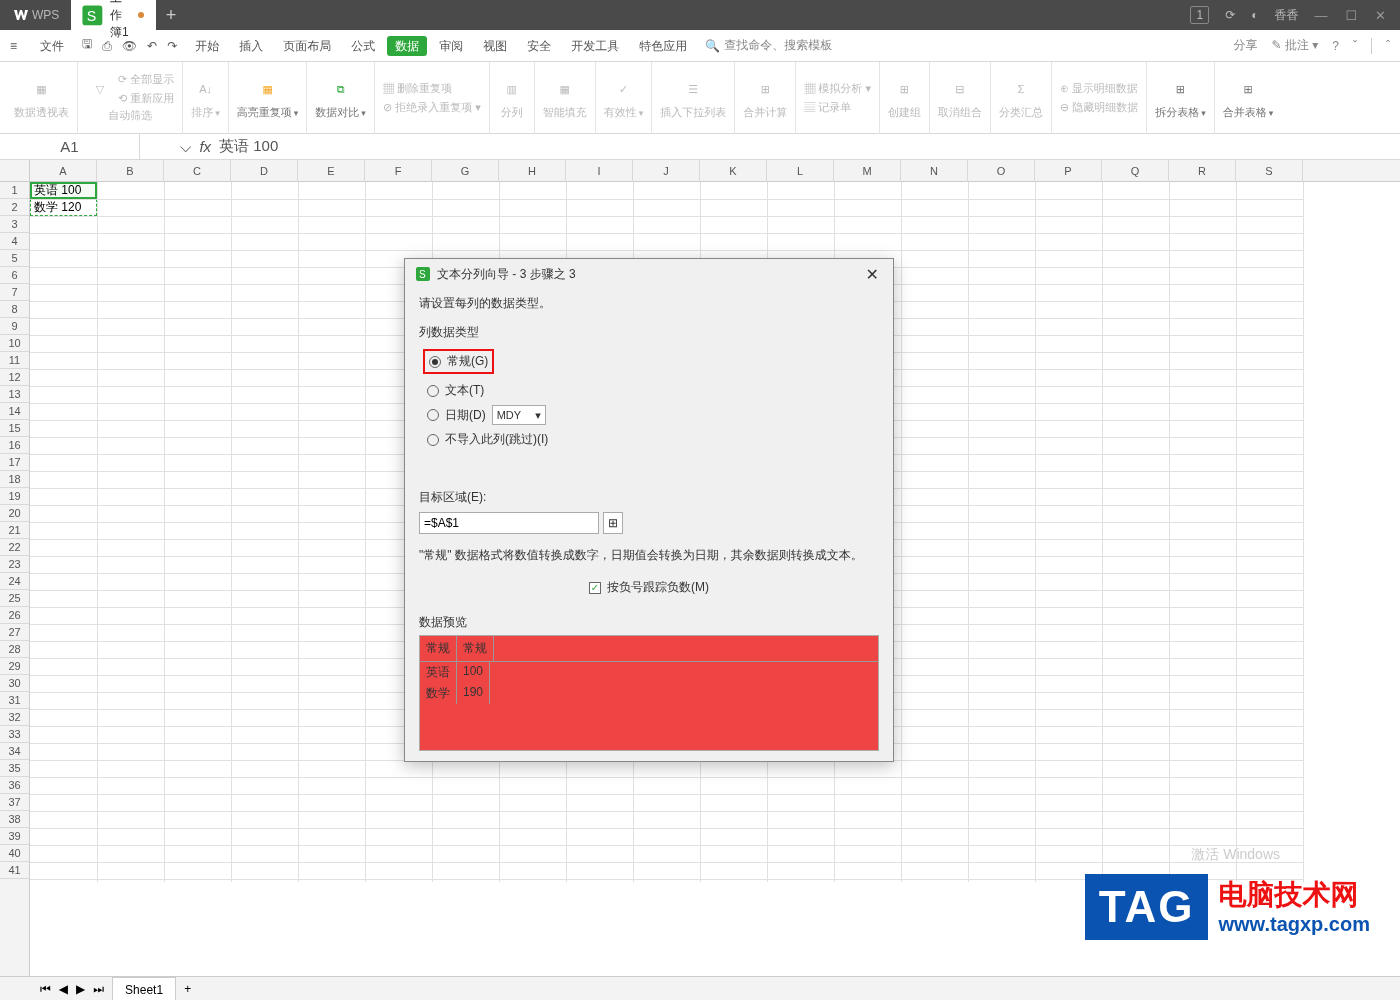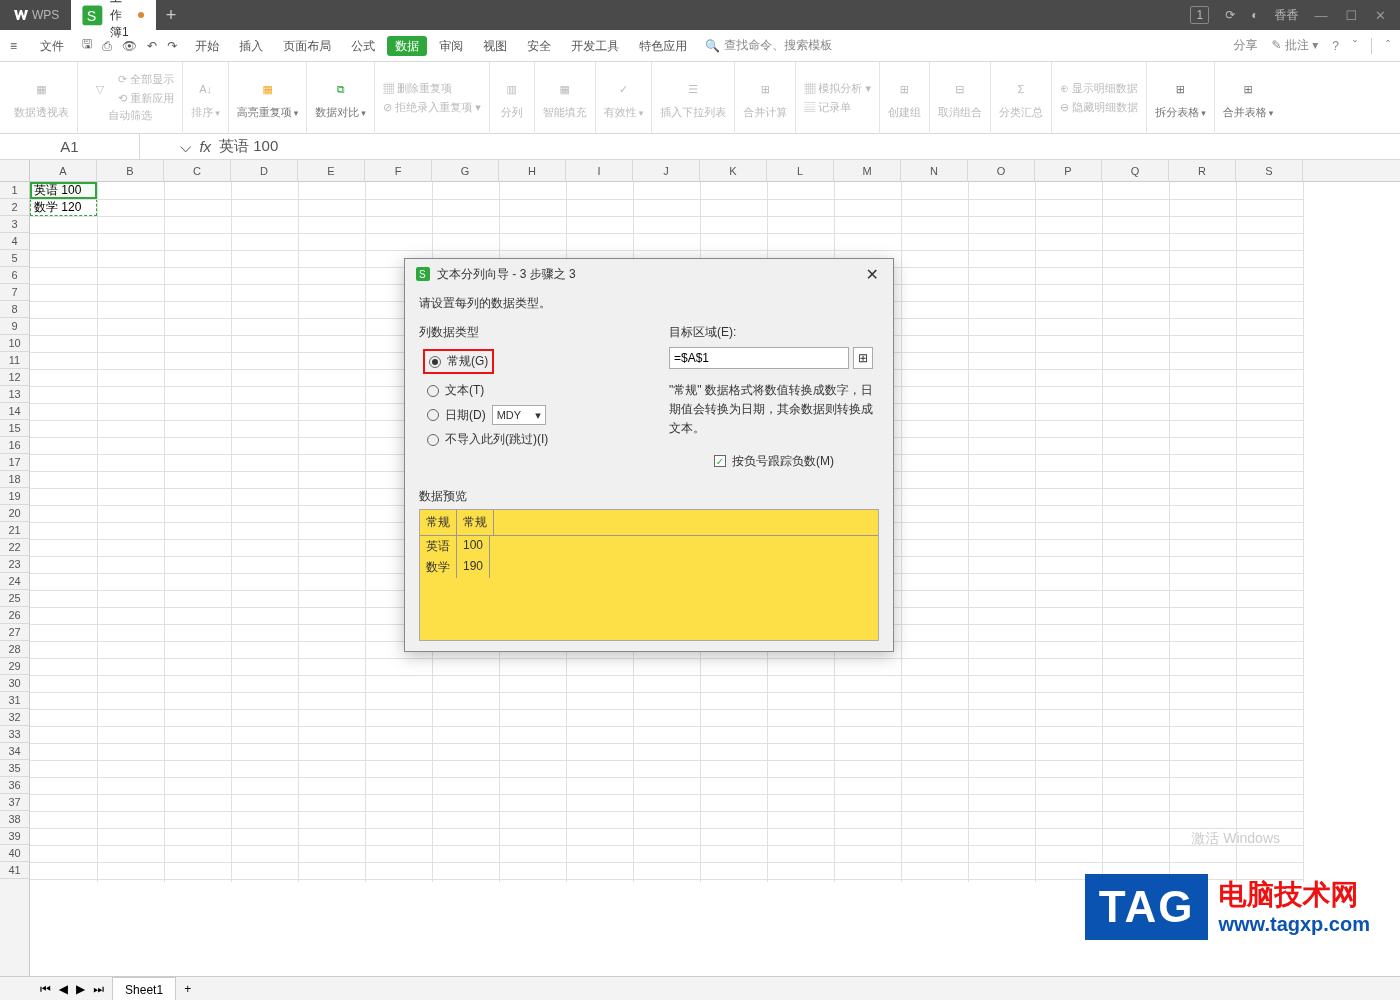--- a/index.html
+++ b/index.html
@@ -42,51 +42,51 @@
 .cell-line-v { position:absolute; top:0; bottom:0; border-right:1px solid #e0e0e0;}
 .cell { position:absolute; font-size:12px; padding:0 4px; height:17px; line-height:17px; color:#000;}
 .sel-a1 { position:absolute; left:0; top:0; width:67px; height:17px; border:2px solid #2ea83c; background:rgba(46,168,60,0.05);}
 .sel-a2 { position:absolute; left:0; top:17px; width:67px; height:17px; border:1px dashed #2ea83c;}
 .tabbar { height:24px; background:#f3f3f3; border-top:1px solid #ccc; display:flex; align-items:center; font-size:12px; padding:0 40px; gap:8px;}
 .sheet-tab { background:#fff; border:1px solid #ccc; border-bottom:none; padding:2px 12px; height:24px; line-height:20px;}
 .dialog { position:absolute; left:404px; top:258px; width:490px; background:#f0f0f0; border:1px solid #888; box-shadow:0 4px 16px rgba(0,0,0,0.25);}
 .dlg-title { height:30px; display:flex; align-items:center; padding:0 10px; font-size:12px; color:#333;}
 .dlg-title .close { margin-left:auto; font-size:16px; color:#333; padding:0 4px;}
 .dlg-body { padding:6px 14px 10px 14px; font-size:12px; color:#333;}
-.dlg-cols { display:flex; gap:40px; margin-top:4px;}
+.dlg-cols { display:flex; gap:27px; margin-top:4px;flex-direction:column;}
 .dlg-left, .dlg-right { flex:1;}
 .dlg-label { font-size:12px; color:#333; margin:8px 0 6px 0;}
 .radio-row { display:flex; align-items:center; gap:6px; margin:6px 8px; font-size:12px;}
 .radio { width:12px; height:12px; border:1px solid #666; border-radius:50%; display:inline-flex; align-items:center; justify-content:center;}
 .radio.checked::after { content:""; width:6px; height:6px; background:#333; border-radius:50%;}
 .hl-red { border:2px solid #e11; padding:2px 4px; margin:2px 4px; display:inline-flex; align-items:center;}
 .input-txt { width:180px; height:22px; border:1px solid #aaa; background:#fff; padding:0 4px; font-size:12px;}
 .target-row { display:flex; align-items:center; gap:4px;}
 .range-btn { width:20px; height:22px; border:1px solid #aaa; background:#fff; display:flex; align-items:center; justify-content:center;}
 .note { font-size:12px; color:#333; margin-top:12px; line-height:1.6;}
 .chk-row { display:flex; align-items:center; gap:6px; margin-top:14px; justify-content:center;}
 .chk { width:12px; height:12px; border:1px solid #666; background:#fff; color:#2ea83c; font-size:10px; display:flex; align-items:center; justify-content:center;}
 .preview-label { margin:18px 0 4px 0;}
-.preview-box { border:1px solid #aaa; background:#fde047; height:132px; padding:0; font-size:12px;}
+.preview-box { border:1px solid #aaa; background:#ef4444; height:116px; padding:0; font-size:12px;}
 .preview-hdr { display:flex; border-bottom:1px solid #999;}
 .preview-hdr span { padding:4px 6px; border-right:1px solid #999;}
 .preview-row { display:flex;}
 .preview-row span { padding:2px 6px; border-right:1px solid #999; min-width:28px;}
 .dlg-buttons { display:flex; justify-content:flex-end; gap:8px; padding:10px 12px; font-size:12px;}
 .dlg-btn { min-width:74px; height:26px; border:1px solid #aaa; background:#fdfdfd; display:flex; align-items:center; justify-content:center; font-size:12px; color:#333;}
 .dlg-btn.primary { border:1px solid #5b9bd5;}
 .dlg-btn.disabled { color:#aaa;}
 .hl-box { border:2px solid #e11; padding:4px; margin-left:6px;}
 .sel { width:54px; height:20px; border:1px solid #aaa; background:#fff; font-size:11px; display:inline-flex; align-items:center; justify-content:space-between; padding:0 4px;}
 .tag-badge { position:absolute; right:30px; bottom:60px; display:flex; align-items:center; gap:10px;}
 .tag-box { background:#0a53b0; color:#fff; font-weight:900; font-size:44px; letter-spacing:2px; padding:8px 14px;}
 .tag-txt { color:#e11; font-size:28px; font-weight:bold; text-align:left; line-height:1.2;}
 .tag-txt .url { color:#0a53b0; font-size:20px; font-weight:bold;}
 .triangle-down::after { content:"▾"; font-size:9px; margin-left:2px;}
-.act-txt { position:absolute; right:120px; bottom:152px; color:#ccc; font-size:14px;margin-top:40px;}
+.act-txt { position:absolute; right:120px; bottom:136px; color:#ccc; font-size:14px;margin-top:40px;}
 </style>
 </head>
 <body>
 
 <div class="titlebar">
   <div class="wps-logo">
     <svg viewBox="0 0 16 16">
         <path fill="#fff" d="M2 3h3l1 6 2-6h2l2 6 1-6h3l-3 10h-2l-2-6-2 6H5z"></path>
       </svg>
     <span>WPS</span>

